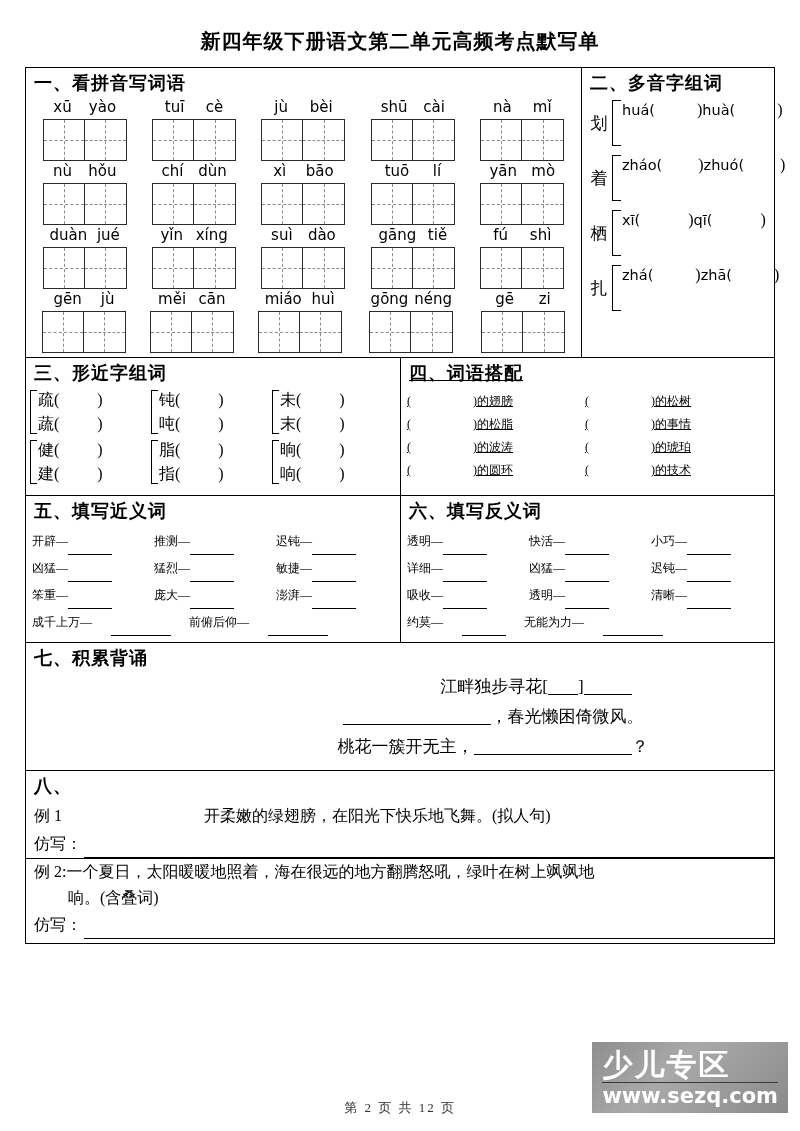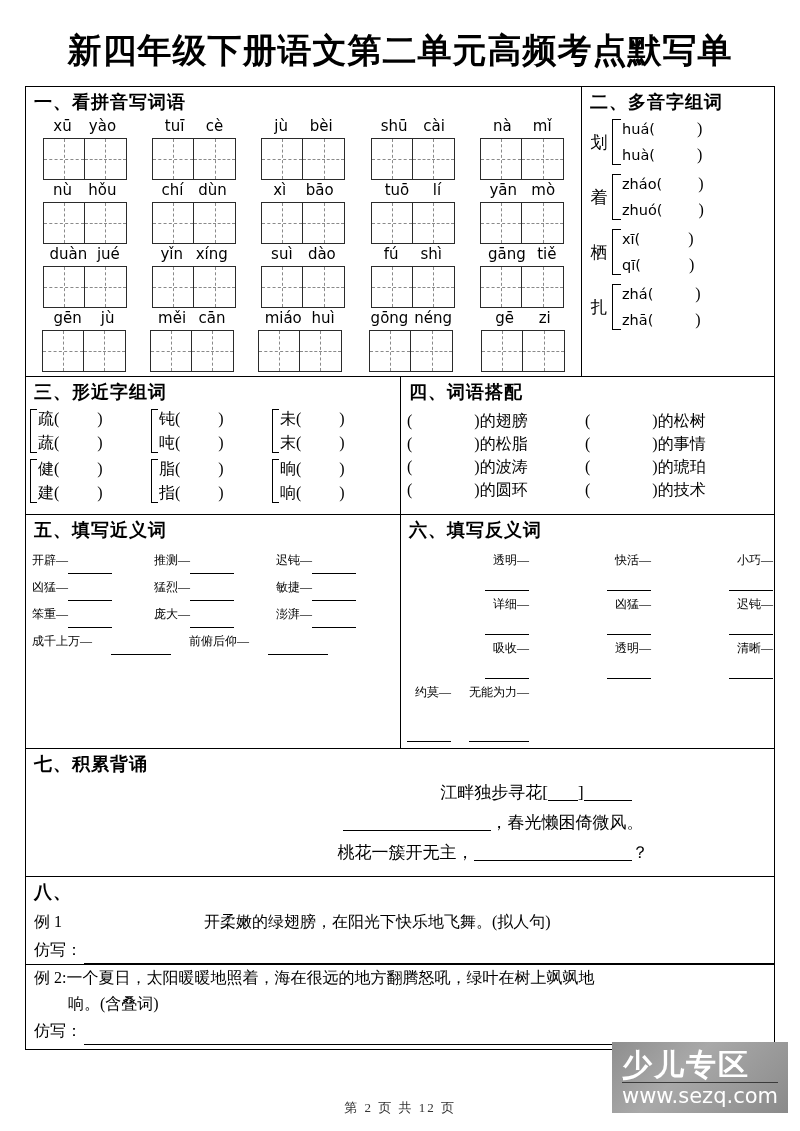--- a/index.html
+++ b/index.html
@@ -10,21 +10,21 @@
     font-family: "Liberation Serif", "DejaVu Serif", serif;
     color: #000;
     position: relative;
     overflow: hidden;
   }
   .page { width: 800px; height: 1131px; position: relative; padding: 0 25px; }
 
   
   .doc-title {
     text-align: center;
-    font-size: 34px;
+    font-size: 20px;
     font-weight: bold;
     letter-spacing: 1px;
     padding-top: 28px;
     padding-bottom: 12px;
     font-family: "Liberation Serif", "DejaVu Serif", serif;
     white-space: nowrap;
   }
 
   
   .sheet { border: 1px solid #000; width: 750px; }
@@ -73,59 +73,59 @@
   .s2 { width: 192px; padding: 0 0 4px 0; }
   .dyz-list { padding: 2px 0 0 6px; }
   .dyz { display: flex; align-items: center; margin-bottom: 7px; }
   .dyz-char { font-size: 17px; width: 22px; text-align: center; flex: none; }
   .dyz-brace {
     width: 9px; flex: none;
     border-top: 1.2px solid #000; border-bottom: 1.2px solid #000;
     border-left: 1.2px solid #000;
     height: 46px; margin: 0 1px 0 2px;
   }
-  .dyz-pairs { display: flex; flex-direction: column; justify-content: space-between; height: 48px; }
+  .dyz-pairs { display: flex; justify-content: space-between; height: 48px; }
   .dyz-pin { font-size: 16px; line-height: 22px; white-space: nowrap;
              font-family: "Liberation Serif", serif; }
   .dyz-pin .ppy { font-family: "DejaVu Sans", sans-serif; font-size: 14.5px; }
   .dyz-pin .blank { display: inline-block; }
 
   
   .s3 { width: 375px; padding-bottom: 6px; }
   .xj-grid { display: flex; padding: 2px 0 0 4px; flex-wrap: wrap; }
   .xj-col { width: 121px; }
   .xj-grp { display: flex; align-items: center; margin-bottom: 4px; }
   .xj-brace {
     width: 7px; flex: none; height: 44px;
     border-top: 1.2px solid #000; border-bottom: 1.2px solid #000;
     border-left: 1.2px solid #000; margin-right: 1px;
   }
   .xj-items { display: flex; flex-direction: column; justify-content: space-between; height: 46px; }
   .xj-line { font-size: 16px; line-height: 22px; white-space: nowrap; }
   .xj-line .sp { display: inline-block; width: 38px; }
 
   
-  .s4 { width: 373px; padding-bottom: 6px; }
+  .s4 { width: 373px; padding-bottom: 6px; text-decoration: underline; }
   .dp-grid { padding: 3px 0 0 6px; }
-  .dp-row { display: flex; font-size: 16px; line-height: 23px; white-space: nowrap; }
+  .dp-row { display: flex; font-size: 12px; line-height: 23px; white-space: nowrap; }
   .dp-cell { width: 178px; }
   .dp-cell .gap { display: inline-block; width: 62px; }
 
   
   .s5 { width: 375px; padding-bottom: 6px; }
   .s6 { width: 373px; padding-bottom: 6px; }
   .wl-grid { padding: 3px 0 0 6px; }
   .wl-row { display: flex; font-size: 12px; line-height: 27px; white-space: nowrap; text-align: right; }
   .wl-item { display: flex; align-items: flex-end; }
   .wl-word { white-space: nowrap; }
   .ul { display: inline-block; border-bottom: 1.2px solid #000; height: 17px; }
   .ul.w1 { width: 44px; }
   .ul.w2 { width: 60px; }
   .s5 .wl-item { width: 122px; }
-  .s6 .wl-item { width: 122px; flex-direction: column; }
+  .s6 .wl-item { width: 122px; }
   .wl-row.wide .wl-item { width: auto; margin-right: 18px; gap: 19px; }
 
   
   .s7 { width: 748px; padding-bottom: 8px; }
   .poem { font-size: 17px; line-height: 30px; }
   .poem-line { white-space: nowrap; text-align: center; }
   .poem-l1 { padding-left: 272px; }
   .poem-l2 { padding-left: 186px; }
   .poem-l3 { padding-left: 186px; }
   .ul-p { display: inline-block; border-bottom: 1.2px solid #000; height: 18px; vertical-align: -3px; }
@@ -160,21 +160,21 @@
     padding: 6px 10px 4px 10px;
   }
   .wm-cn {
     font-size: 30px; font-weight: bold; color: #ffffff;
     letter-spacing: 2px; line-height: 34px;
     font-family: "DejaVu Sans", sans-serif;
   }
   .wm-url {
     font-size: 21px; color: #ffffff; letter-spacing: 0px; line-height: 25px;
     font-family: "DejaVu Sans", sans-serif;
-    border-top: 1.5px solid #3a3a3a; padding-top: 1px;
+    border-top: 1.5px solid #3a3a3a; padding-top: 1px; font-weight: bold;
   }
 </style>
 </head>
 <body>
 
 <div class="page">
 
   <div class="doc-title">新四年级下册语文第二单元高频考点默写单</div>
 
   <div class="sheet">
@@ -316,32 +316,32 @@
               <span>suì</span>
               <span>dào</span>
             </div>
             <div class="tzg">
               <div class="cellsq"></div>
               <div class="cellsq"></div>
             </div>
           </div>
           <div class="py-item">
             <div class="py-text">
+              <span>gāng</span>
+              <span>tiě</span>
+            </div>
+            <div class="tzg">
+              <div class="cellsq"></div>
+              <div class="cellsq"></div>
+            </div>
+          </div>
+          <div class="py-item">
+            <div class="py-text">
               <span>fú</span>
               <span>shì</span>
-            </div>
-            <div class="tzg">
-              <div class="cellsq"></div>
-              <div class="cellsq"></div>
-            </div>
-          </div>
-          <div class="py-item">
-            <div class="py-text">
-              <span>gāng</span>
-              <span>tiě</span>
             </div>
             <div class="tzg">
               <div class="cellsq"></div>
               <div class="cellsq"></div>
             </div>
           </div>
         </div>
 
         <div class="py-row">
           <div class="py-item">

